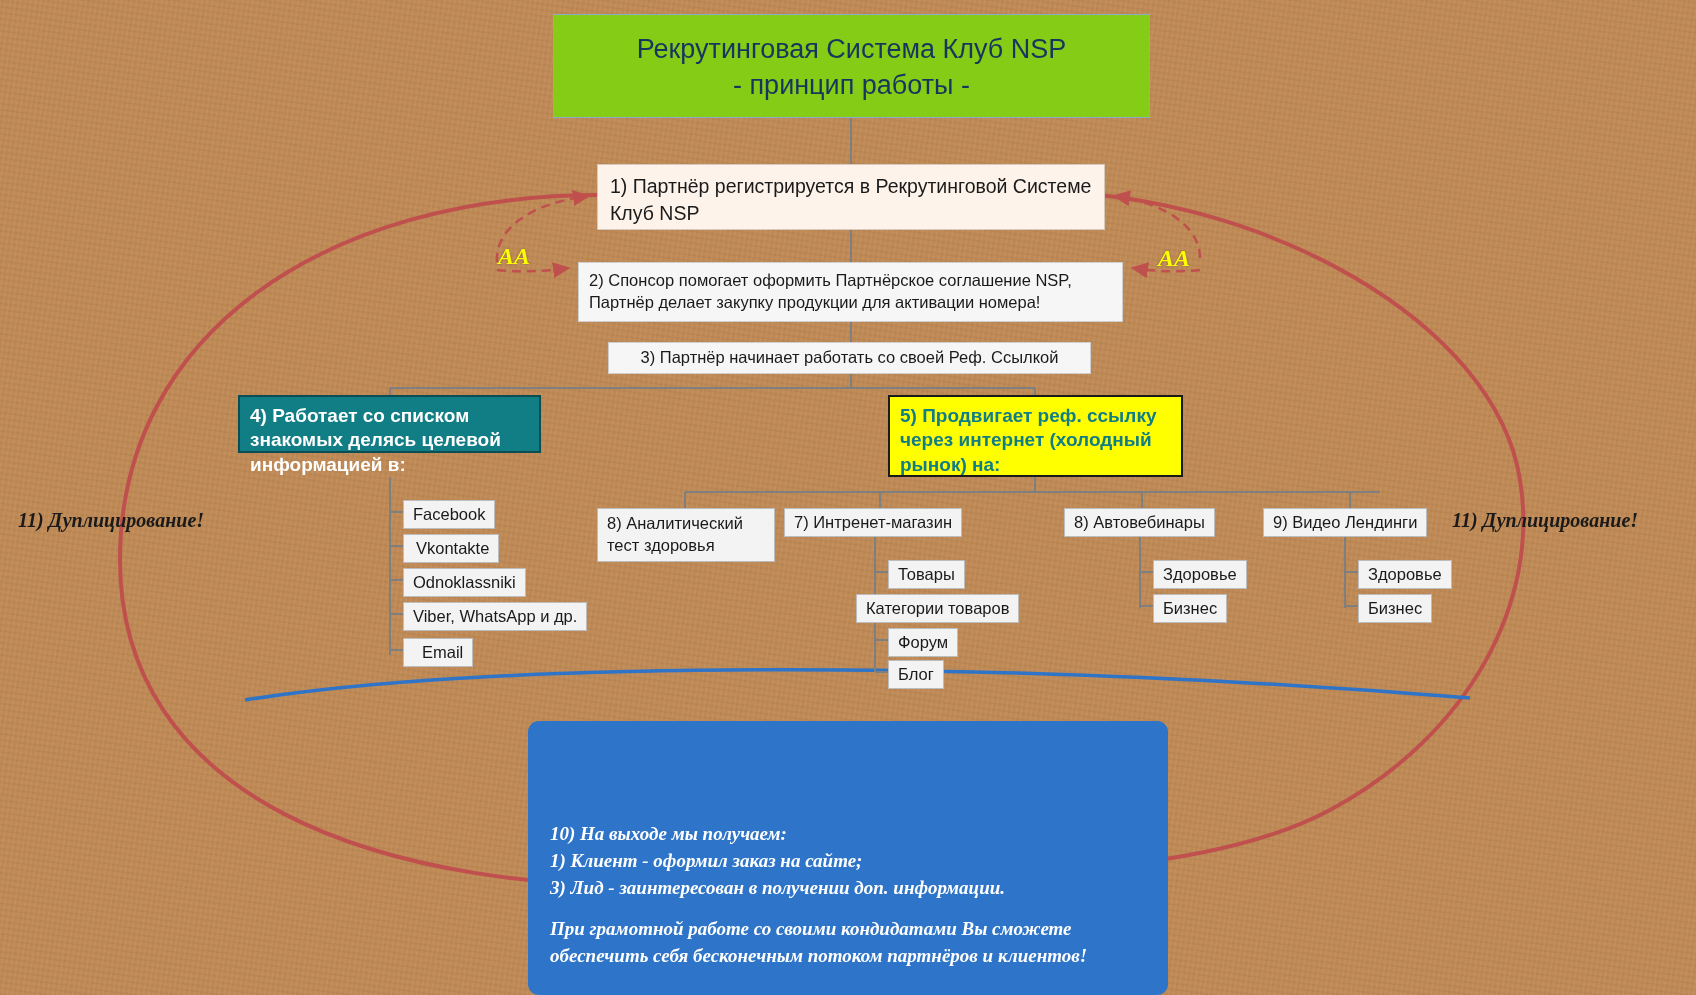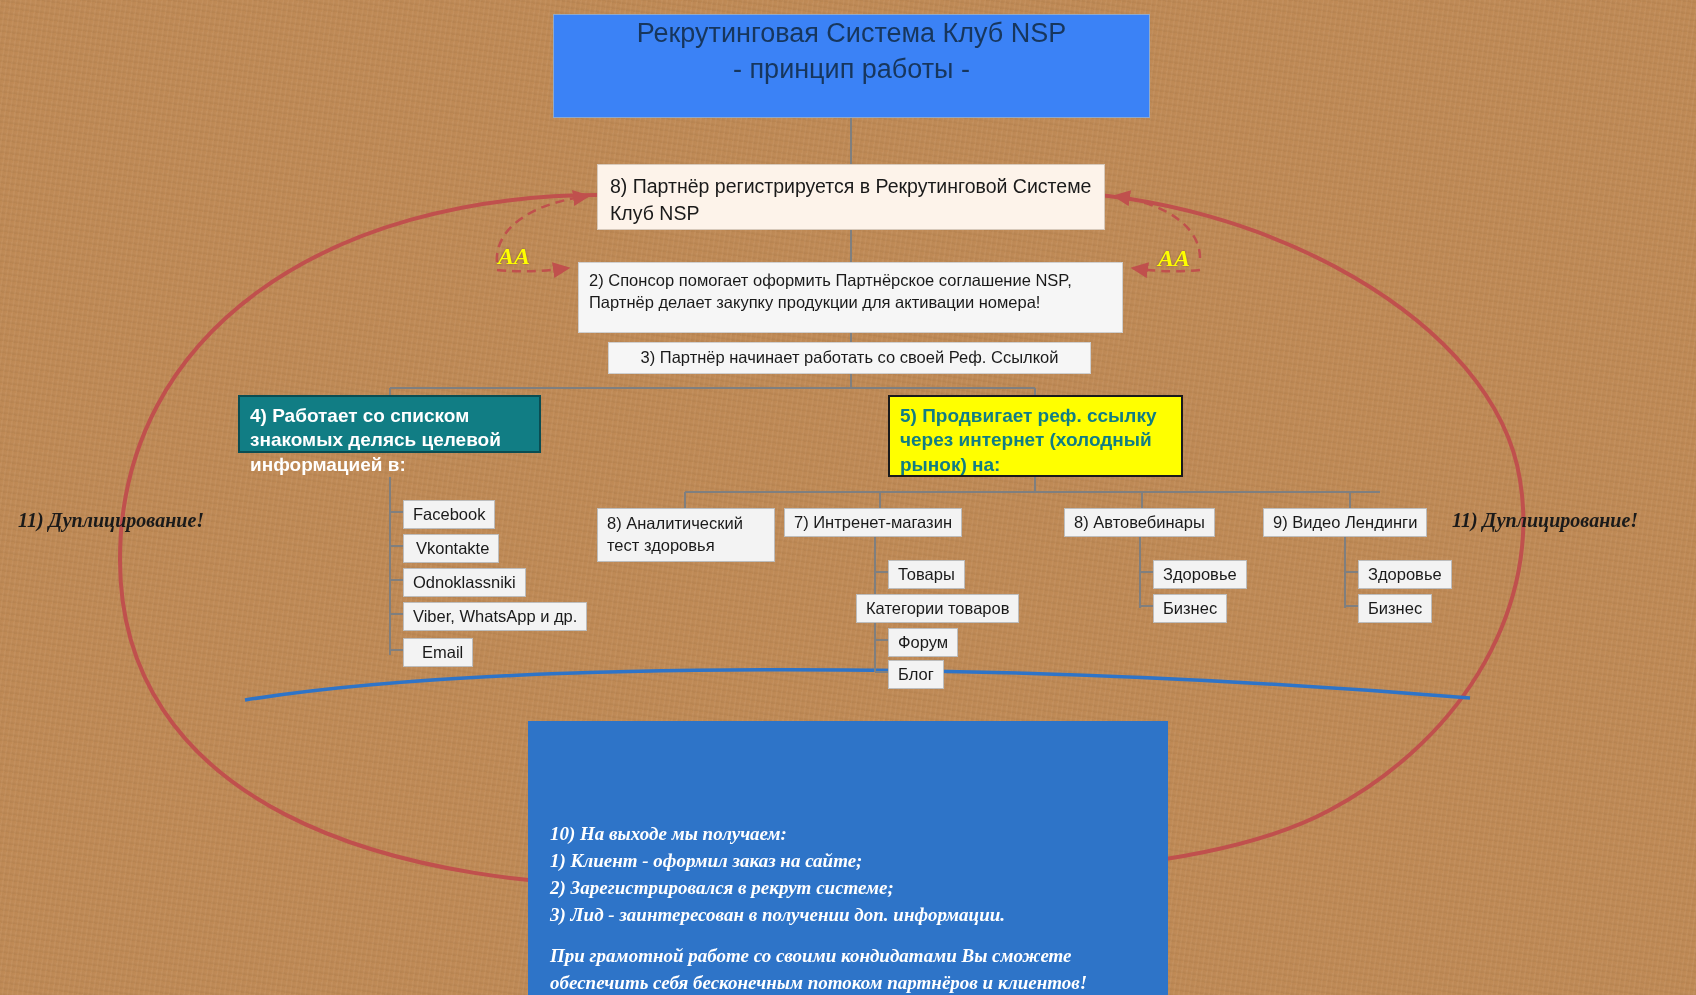--- a/index.html
+++ b/index.html
@@ -39,45 +39,46 @@
   .node {
     position: absolute;
     box-sizing: border-box;
   }
 
   .title-box {
     left: 553px;
     top: 14px;
     width: 597px;
     height: 104px;
-    background: #3b82f6;
+    background: #84cc16;
     border: 1px solid #8fa9cb;
     color: #17365d;
     font-size: 27px;
     text-align: center;
     line-height: 1.35;
+    padding-top: 16px;
   }
 
   .step1 {
     left: 597px;
     top: 164px;
     width: 508px;
     height: 66px;
     background: #fdf3ea;
     border: 1px solid #d7c9bb;
     color: #1a1a1a;
     font-size: 19.5px;
     line-height: 1.4;
     padding: 8px 12px;
   }
   .step2 {
     left: 578px;
     top: 262px;
     width: 545px;
-    height: 71px;
+    height: 60px;
     background: #f6f6f6;
     border: 1px solid #cfcfcf;
     color: #1a1a1a;
     font-size: 16.5px;
     line-height: 1.35;
     padding: 6px 10px;
   }
   .step3 {
     left: 608px;
     top: 342px;
@@ -152,20 +153,21 @@
     width: 640px;
     height: 274px;
     background: #2e74c8;
     color: #ffffff;
     font-family: "Liberation Serif", serif;
     font-style: italic;
     font-weight: bold;
     font-size: 19px;
     line-height: 1.42;
     padding: 100px 22px 10px 22px;
+    border-radius: 11px;
   }
   .blue-box .gap { display: block; height: 14px; }
 
   .coin {
     position: absolute;
     left: 812px;
     top: 738px;
     width: 72px;
     height: 72px;
     border-radius: 50%;
@@ -248,21 +250,21 @@
     <path d="M 497 262 C 495 235, 520 205, 588 196" fill="none" stroke="#c0504d" stroke-width="2.5" stroke-dasharray="9 6" marker-end="url(#arrow-red)"></path>
     <path d="M 1200 270 C 1180 272, 1160 272, 1133 268" fill="none" stroke="#c0504d" stroke-width="2.5" stroke-dasharray="9 6" marker-end="url(#arrow-red)"></path>
     <path d="M 1200 258 C 1200 232, 1175 205, 1115 196" fill="none" stroke="#c0504d" stroke-width="2.5" stroke-dasharray="9 6" marker-end="url(#arrow-red)"></path>
   </svg>
 
   <div class="node title-box">
     <div>Рекрутинговая Система Клуб NSP</div>
     <div>- принцип работы -</div>
   </div>
 
-  <div class="node step1">8) Партнёр регистрируется в Рекрутинговой Системе Клуб NSP</div>
+  <div class="node step1">1) Партнёр регистрируется в Рекрутинговой Системе Клуб NSP</div>
   <div class="node step2">2) Спонсор помогает оформить Партнёрское соглашение NSP, Партнёр делает закупку продукции для активации номера!</div>
   <div class="node step3">3) Партнёр начинает работать со своей Реф. Ссылкой</div>
 
   <div class="aa-label" style="left:498px; top:243px;">AA</div>
   <div class="aa-label" style="left:1158px; top:245px;">AA</div>
 
   <div class="dup-label" style="left:18px; top:509px;">11) Дуплицирование!</div>
   <div class="dup-label" style="left:1452px; top:509px;">11) Дуплицирование!</div>
 
   <div class="node teal-box">
@@ -295,20 +297,19 @@
   <div class="node plain" style="left:1358px; top:560px;">Здоровье</div>
   <div class="node plain" style="left:1358px; top:594px;">Бизнес</div>
 
   <div class="coin">
     <span>$</span>
   </div>
 
   <div class="node blue-box">
     <div>10) На выходе мы получаем:</div>
     <div>1) Клиент - оформил заказ на сайте;</div>
-    <div>2) Зарегистрировался в рекрут системе;</div>
     <div>3) Лид - заинтересован в получении доп. информации.</div>
     <span class="gap"></span>
     <div>При грамотной работе со своими кондидатами Вы сможете</div>
     <div>обеспечить себя бесконечным потоком партнёров и клиентов!</div>
   </div>
 
 </div>
 
 </body></html>

